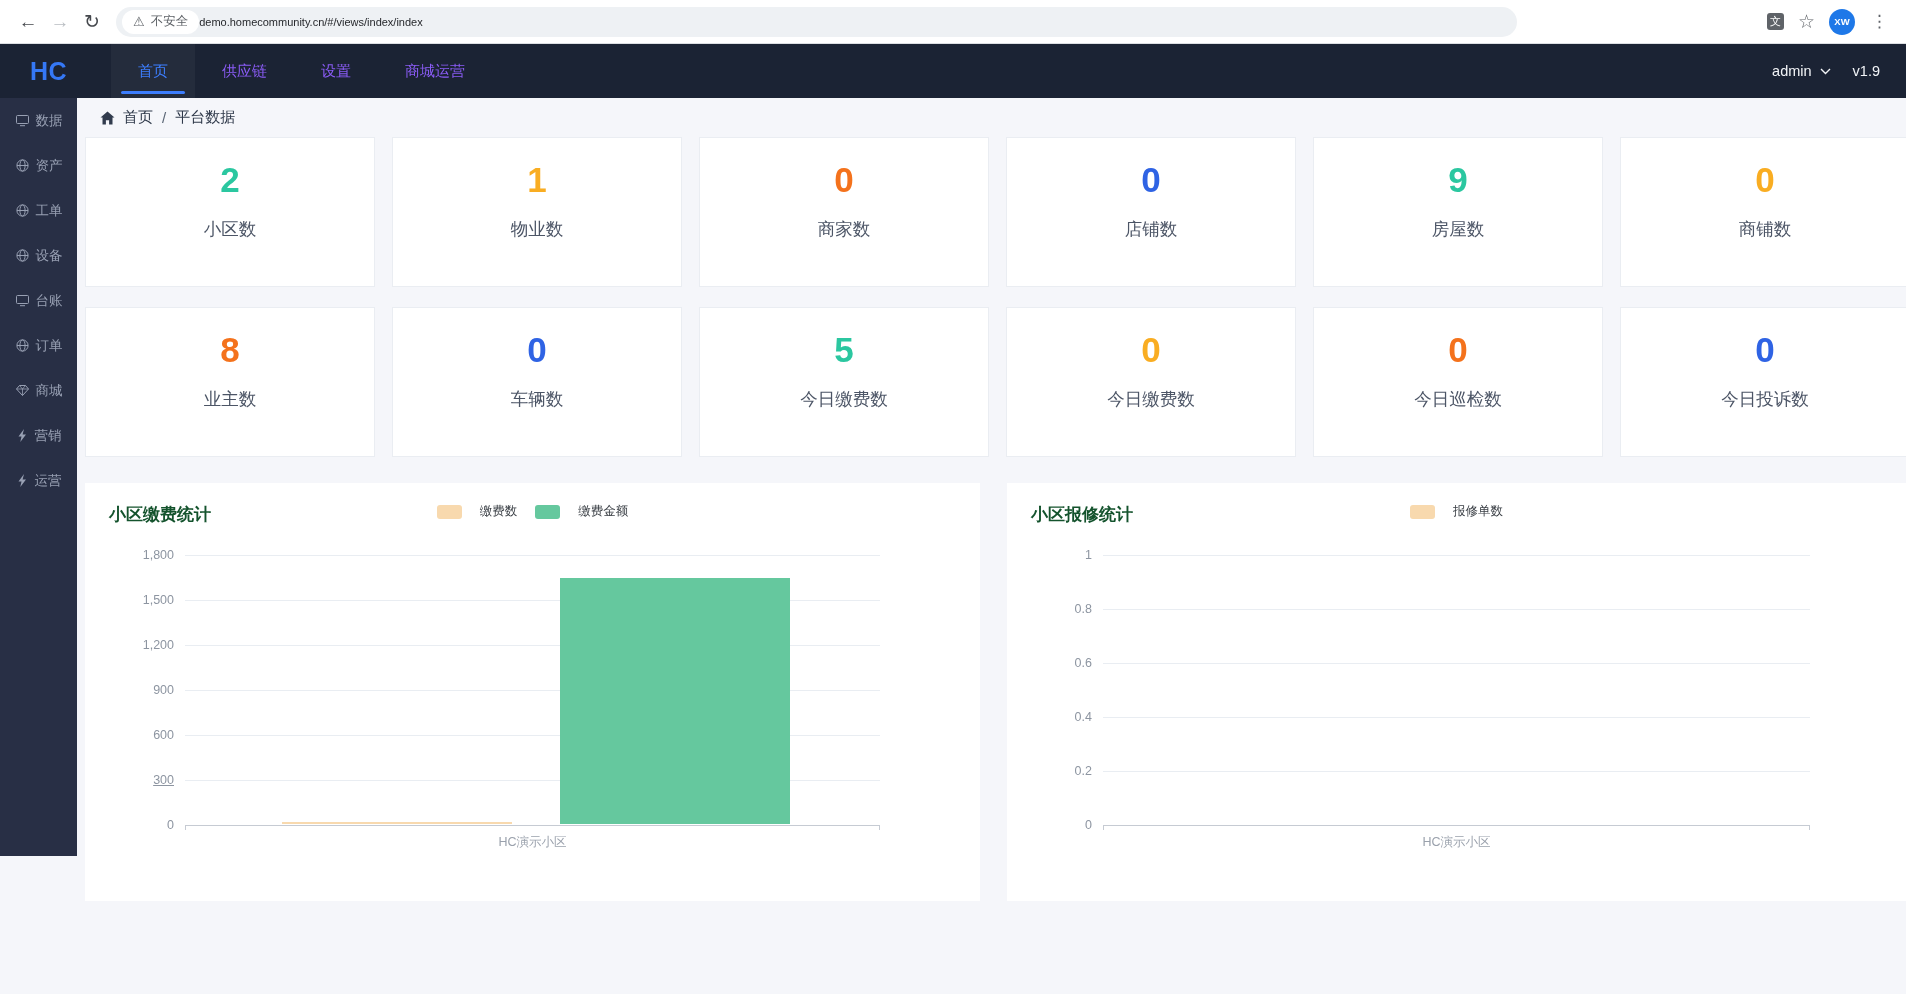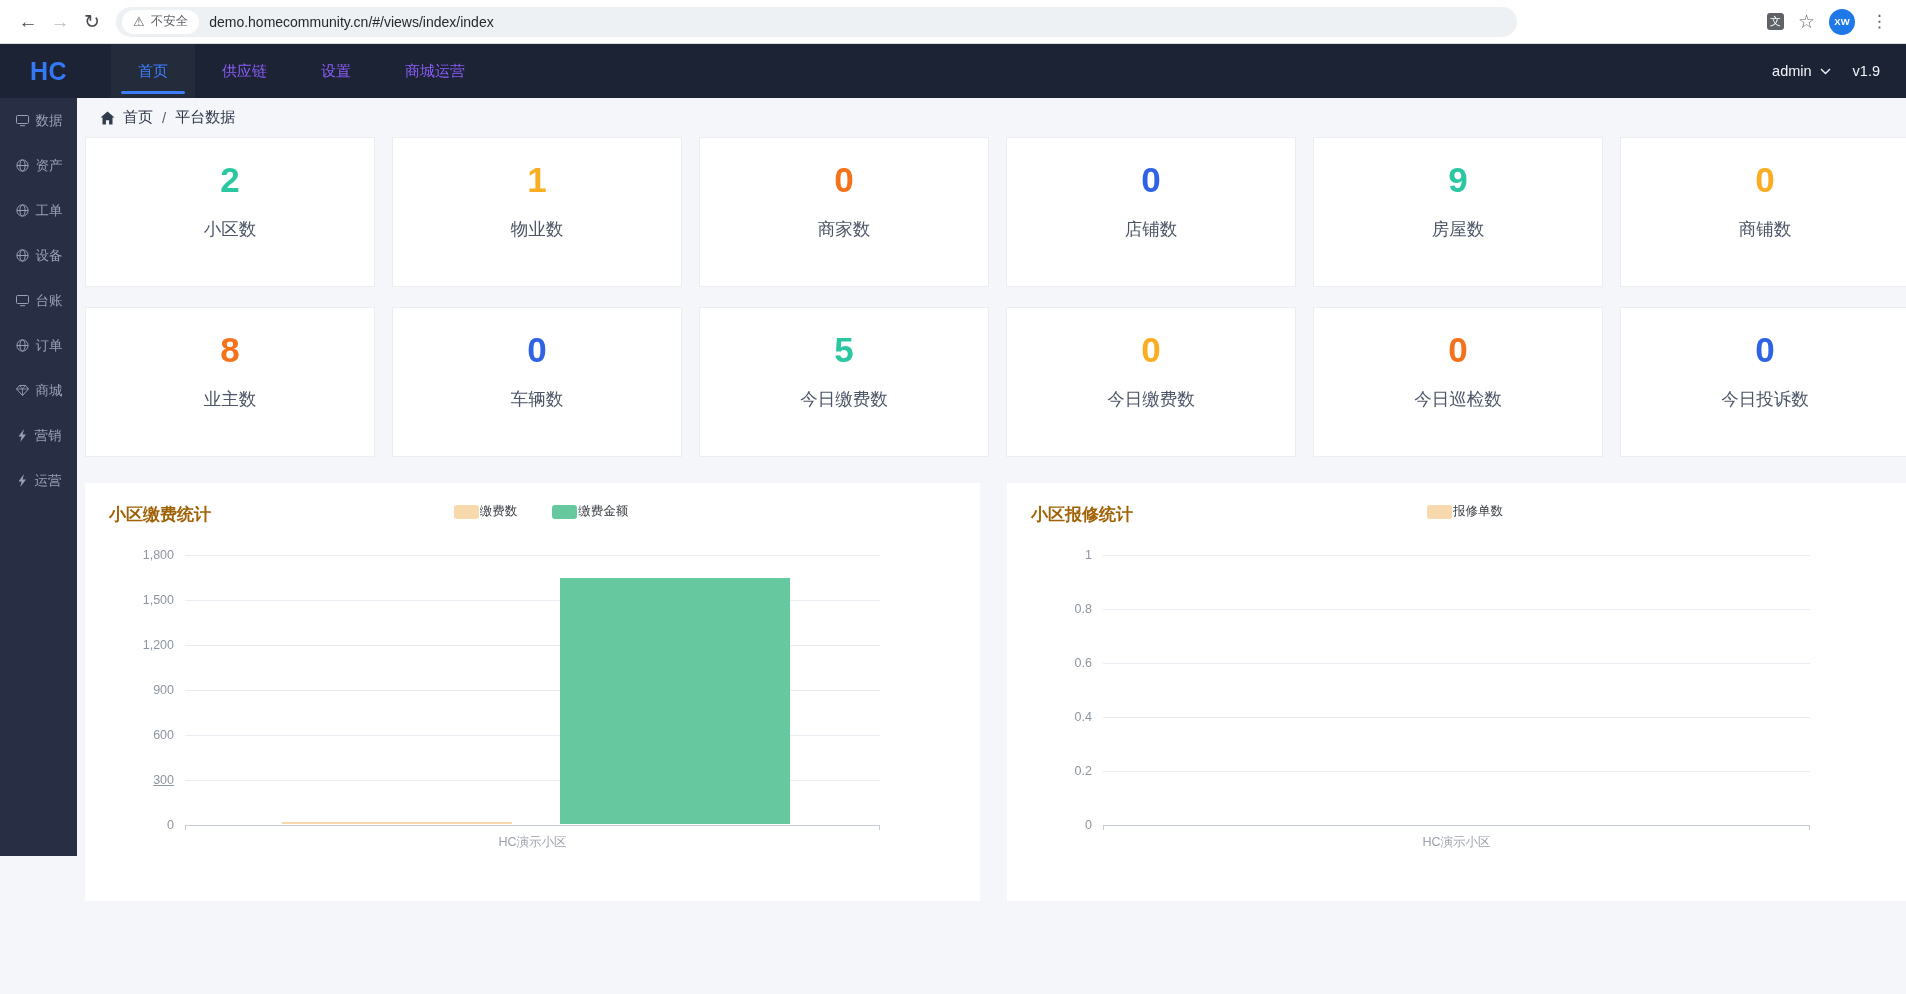--- a/index.html
+++ b/index.html
@@ -10,21 +10,21 @@
   .chrome { height:44px; background:#ffffff; border-bottom:1px solid #dcdfe3;
     display:flex; align-items:center; padding:0 12px; }
   .nav-btn { width:32px; height:32px; display:flex; align-items:center; justify-content:center;
     font-size:19px; color:#45484d; border-radius:50%; cursor:pointer; flex:0 0 auto; }
   .nav-btn.disabled { color:#b9bdc2; }
   .url-pill { flex:1; height:30px; background:#eef1f4; border-radius:15px; display:flex;
     align-items:center; padding:0 5px 0 6px; margin:0 250px 0 8px; min-width:0; cursor:text; }
   .sec-chip { background:#ffffff; border-radius:13px; height:24px; padding:0 11px;
     display:flex; align-items:center; gap:6px; font-size:12.5px; color:#5d6166; flex:0 0 auto; }
   .warn-glyph { font-size:13px; line-height:1; }
-  .url-text { font-size:14px; color:#26282c; margin-left:10px; white-space:nowrap; overflow:hidden; }
+  .url-text { font-size:11px; color:#26282c; white-space:nowrap; overflow:hidden; }
   .chrome-right { display:flex; align-items:center; gap:14px; flex:0 0 auto; padding-right:4px; }
   .translate-ic { width:17px; height:17px; background:#5f6368; border-radius:3px; color:#fff;
     font-size:11px; display:flex; align-items:center; justify-content:center; cursor:pointer; }
   .star-ic { font-size:19px; color:#5f6368; cursor:pointer; line-height:1; }
   .avatar { width:26px; height:26px; border-radius:50%; background:#1e78e8; color:#fff;
     font-size:9.5px; font-weight:700; display:flex; align-items:center; justify-content:center; cursor:pointer; }
   .kebab { font-size:17px; color:#5f6368; cursor:pointer; line-height:1; padding:0 2px; }
 
   
   .app-header { height:54px; background:#1b2334; display:flex; align-items:center; }
@@ -57,23 +57,23 @@
   .cards { display:grid; grid-template-columns:repeat(6,290px); gap:20px 17px; padding-left:8px; }
   .card { background:#fff; border:1px solid #eaedf2; height:150px; text-align:center; }
   .card .num { font-size:35px; font-weight:700; margin-top:23px; line-height:1.1; }
   .card .lbl { font-size:17.5px; color:#4c5566; margin-top:17px; }
 
   
   .charts { display:flex; gap:27px; padding-left:8px; margin-top:26px; }
   .chart-card { background:#fff; height:418px; position:relative; }
   .chart-card.c-left  { width:895px; flex:0 0 auto; }
   .chart-card.c-right { width:899px; flex:0 0 auto; }
-  .chart-title { position:absolute; left:24px; top:20px; font-size:17px; font-weight:700; color:#a16207; }
+  .chart-title { position:absolute; left:24px; top:20px; font-size:17px; font-weight:700; color:#14532d; }
   .legend { position:absolute; top:20px; left:0; right:0; display:flex; justify-content:center; gap:18px; }
-  .lg-item { display:flex; align-items:center; gap:1px; font-size:12.5px; color:#3a3f45; cursor:pointer;margin-left:17px; }
+  .lg-item { display:flex; align-items:center; gap:18px; font-size:12.5px; color:#3a3f45; cursor:pointer; }
   .lg-swatch { width:25px; height:14px; border-radius:3px; }
   .plot { position:absolute; left:100px; right:100px; top:72px; height:270px; }
   .chart-card.c-right .plot { left:96px; right:96px; }
   .gridline { position:absolute; left:0; right:0; height:1px; background:#e9edf2; }
   .gridline.axis { background:#c6cbd3; }
   .gridline.axis::before, .gridline.axis::after { content:""; position:absolute; top:0;
     width:1px; height:5px; background:#c6cbd3; }
   .gridline.axis::before { left:0; } .gridline.axis::after { right:0; }
   .ytick { position:absolute; right:calc(100% + 11px); transform:translateY(-50%);
     font-size:12.5px; color:#8d95a1; white-space:nowrap; }

